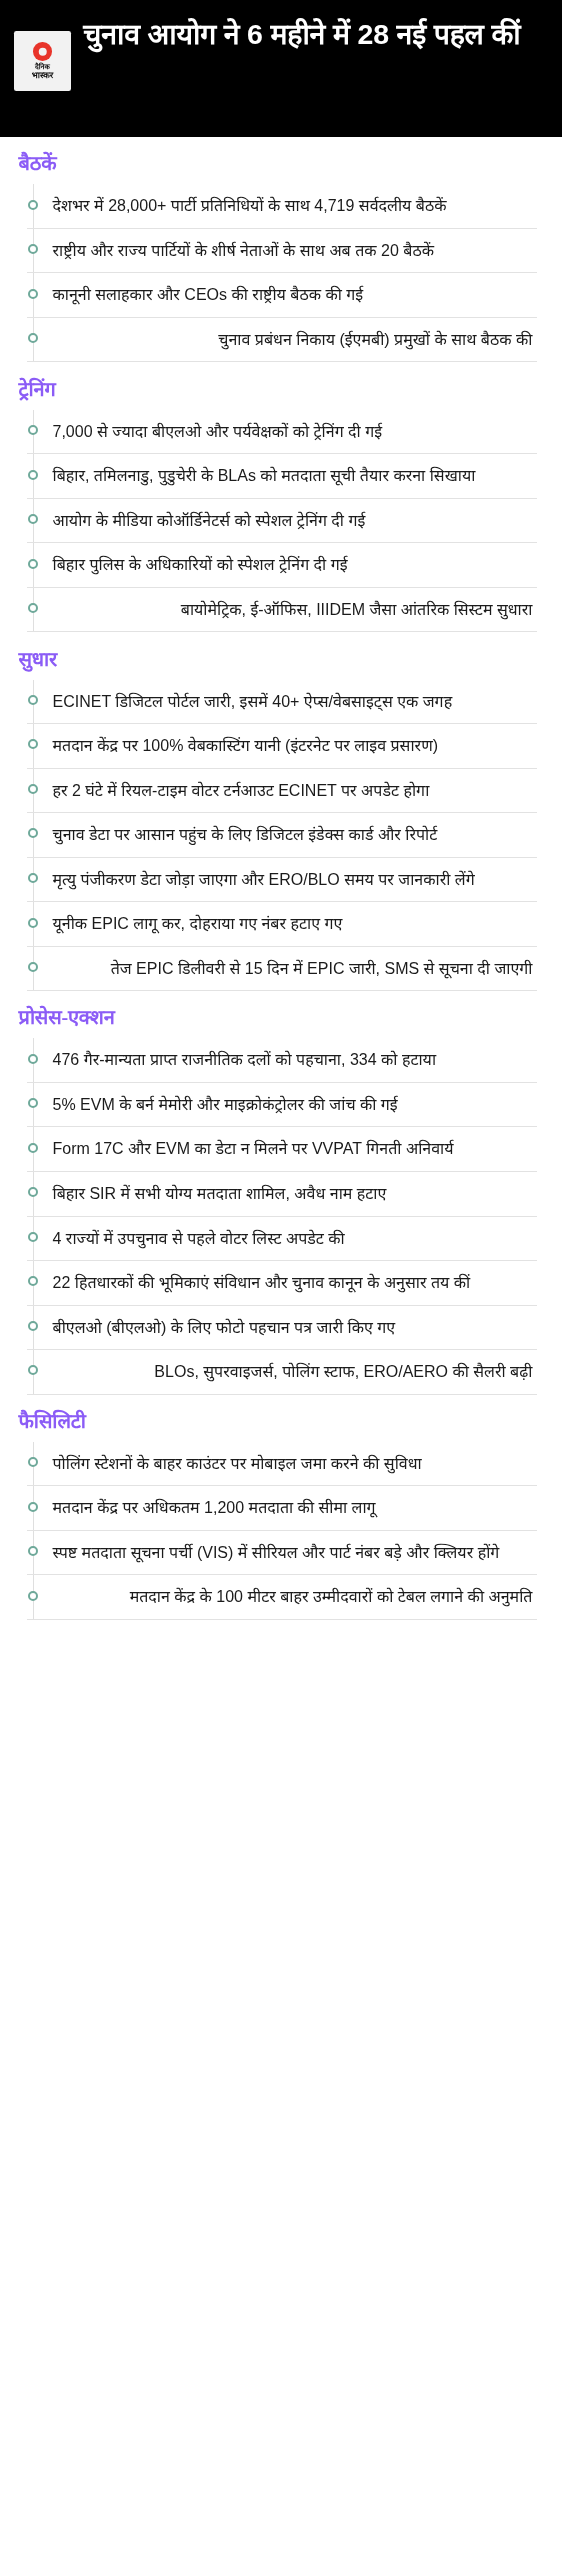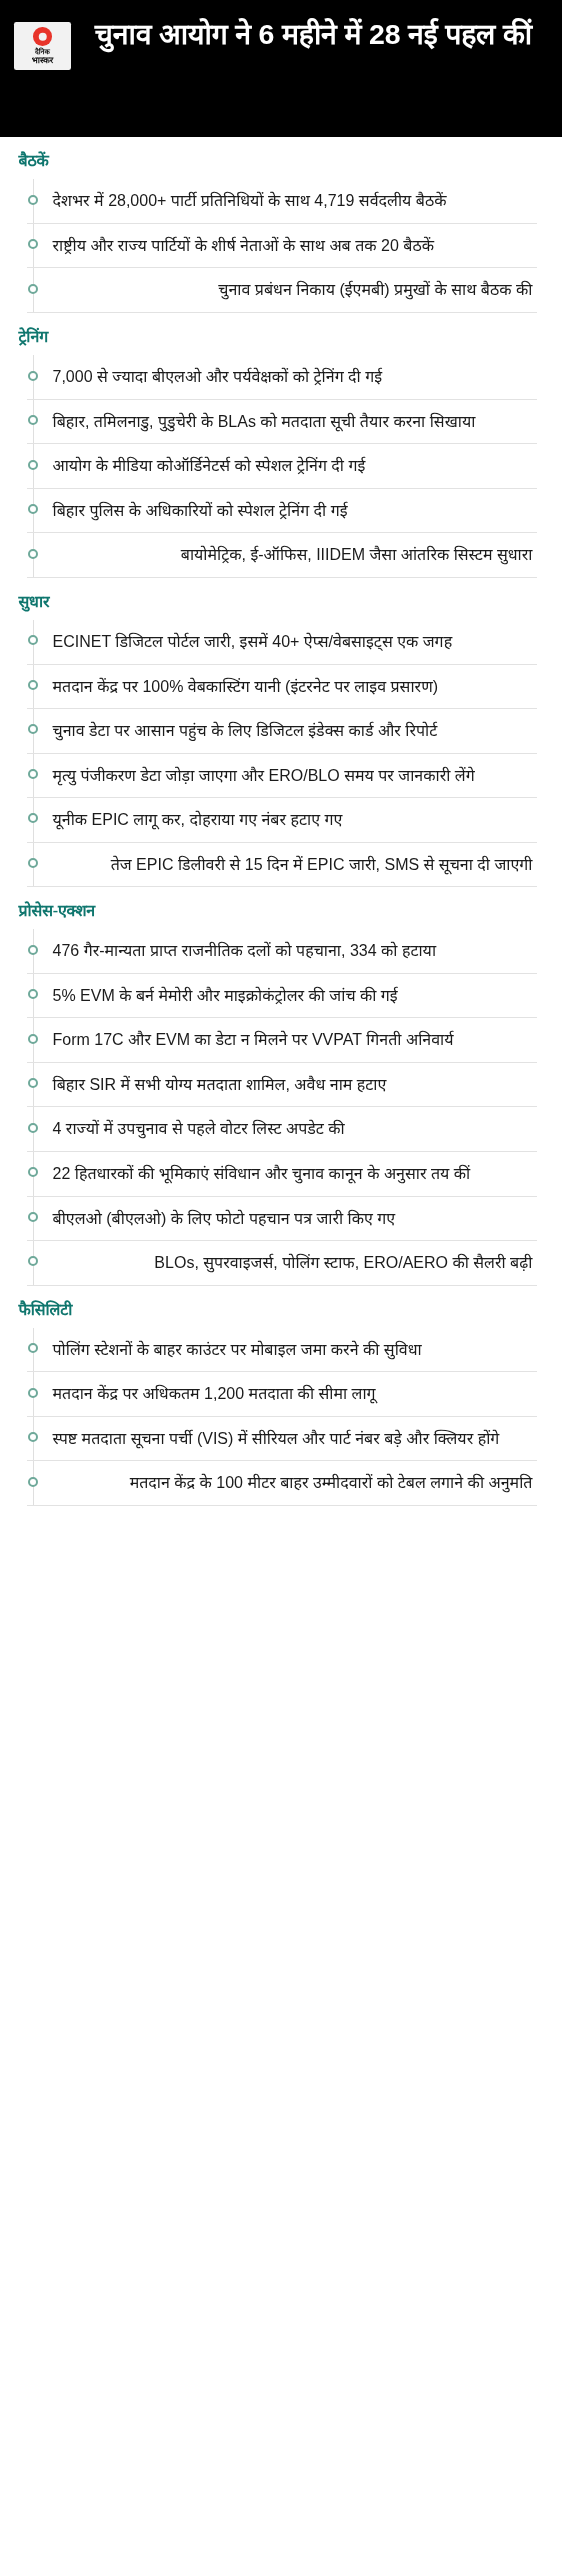--- a/index.html
+++ b/index.html
@@ -25,25 +25,25 @@
     background: #000000;
     color: #ffffff;
     display: flex;
     align-items: flex-start;
     padding: 14px 18.5px 17px 14px;
     min-height: 137px;
   }
   .logo-box {
     width: 57px;
     min-width: 57px;
-    height: 48px;
+    height: 60px;
     background: #f2f2f2;
     border-radius: 2.3px;
     margin-right: 12.3px;
-    margin-top: 8px;
+    margin-top: 17px;
     display: flex;
     flex-direction: column;
     align-items: center;
     justify-content: center;
     padding: 3.1px 1.5px;
   }
   .logo-mark {
     width: 18.5px;
     height: 18.5px;
     background: #e8342a;
@@ -69,36 +69,35 @@
     line-height: 1.05;
     text-align: center;
     letter-spacing: 0px;
   }
   .logo-text .l2 { font-size: 8.5px; }
   .headline {
     flex: 1;
     font-size: 28.5px;
     font-weight: bold;
     line-height: 1.28;
-    text-align: center;
     padding-top: 1.5px;
     letter-spacing: -0.2px;
   }
 
   
   .content {
     padding: 10.8px 17px 21.6px 18.5px;
   }
   .section {
     margin-bottom: 3.1px;
   }
   .section-title {
-    font-size: 16px;
+    font-size: 20px;
     font-weight: bold;
-    color: #0f766e;
+    color: #8b5cf6;
     margin: 12.3px 0 4.6px 0;
     letter-spacing: -0.2px;
     font-family: Liberation Serif, serif;
   }
   .section:first-child .section-title { margin-top: 1.5px; }
 
   .items {
     position: relative;
     margin: 8px;
     padding: 0;
@@ -158,20 +157,24 @@
         <li class="item">
           <span class="bullet"></span>
           <span>देशभर में 28,000+ पार्टी प्रतिनिधियों के साथ 4,719 सर्वदलीय बैठकें</span>
         </li>
         <li class="item">
           <span class="bullet"></span>
           <span>राष्ट्रीय और राज्य पार्टियों के शीर्ष नेताओं के साथ अब तक 20 बैठकें</span>
         </li>
         <li class="item">
           <span class="bullet"></span>
+          <span>कानूनी सलाहकार और CEOs की राष्ट्रीय बैठक की गई</span>
+        </li>
+        <li class="item">
+          <span class="bullet"></span>
           <span>चुनाव प्रबंधन निकाय (ईएमबी)  प्रमुखों के साथ बैठक की</span>
         </li>
       </ul>
     </div>
 
     <div class="section">
       <div class="section-title">ट्रेनिंग</div>
       <ul class="items">
         <div class="line-rail"></div>
         <li class="item">
@@ -201,20 +204,24 @@
       <div class="section-title">सुधार</div>
       <ul class="items">
         <div class="line-rail"></div>
         <li class="item">
           <span class="bullet"></span>
           <span>ECINET डिजिटल पोर्टल जारी, इसमें 40+ ऐप्स/वेबसाइट्स एक जगह</span>
         </li>
         <li class="item">
           <span class="bullet"></span>
           <span>मतदान केंद्र पर 100% वेबकास्टिंग यानी (इंटरनेट पर लाइव प्रसारण)</span>
+        </li>
+        <li class="item">
+          <span class="bullet"></span>
+          <span>हर 2 घंटे में रियल-टाइम वोटर टर्नआउट  ECINET पर अपडेट होगा</span>
         </li>
         <li class="item">
           <span class="bullet"></span>
           <span>चुनाव डेटा पर आसान पहुंच के लिए डिजिटल इंडेक्स कार्ड और रिपोर्ट</span>
         </li>
         <li class="item">
           <span class="bullet"></span>
           <span>मृत्यु पंजीकरण डेटा जोड़ा जाएगा और ERO/BLO समय पर जानकारी लेंगे</span>
         </li>
         <li class="item">

